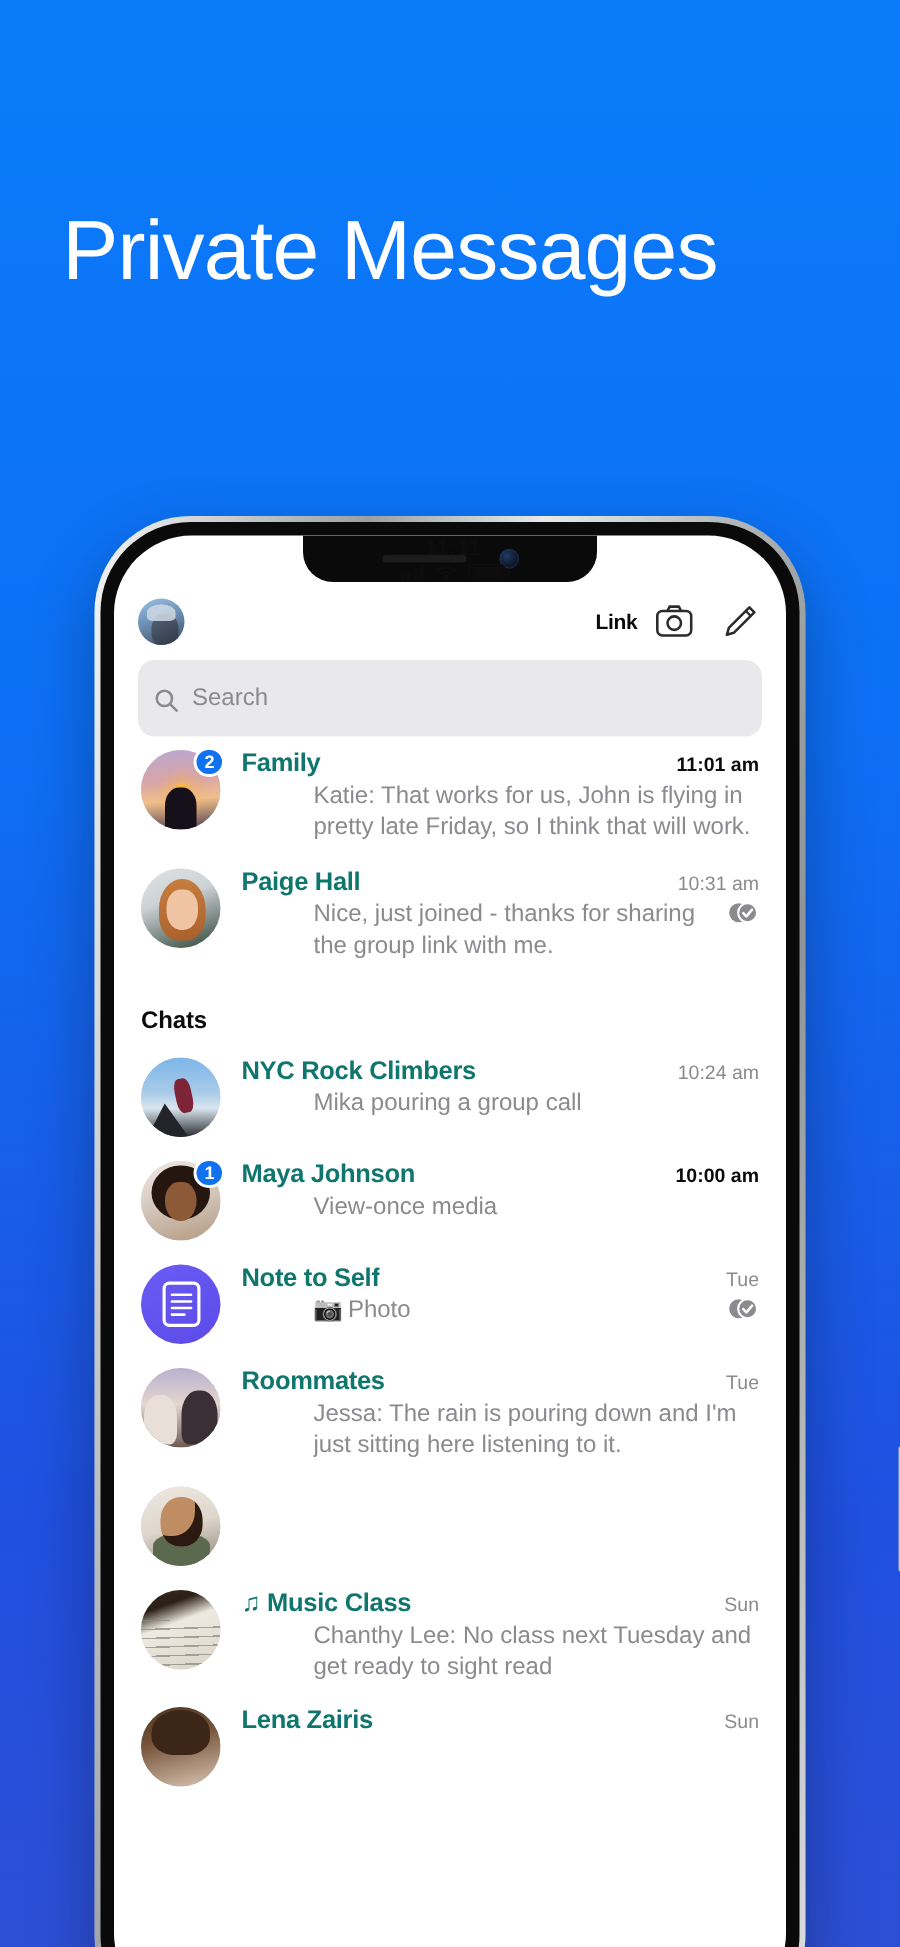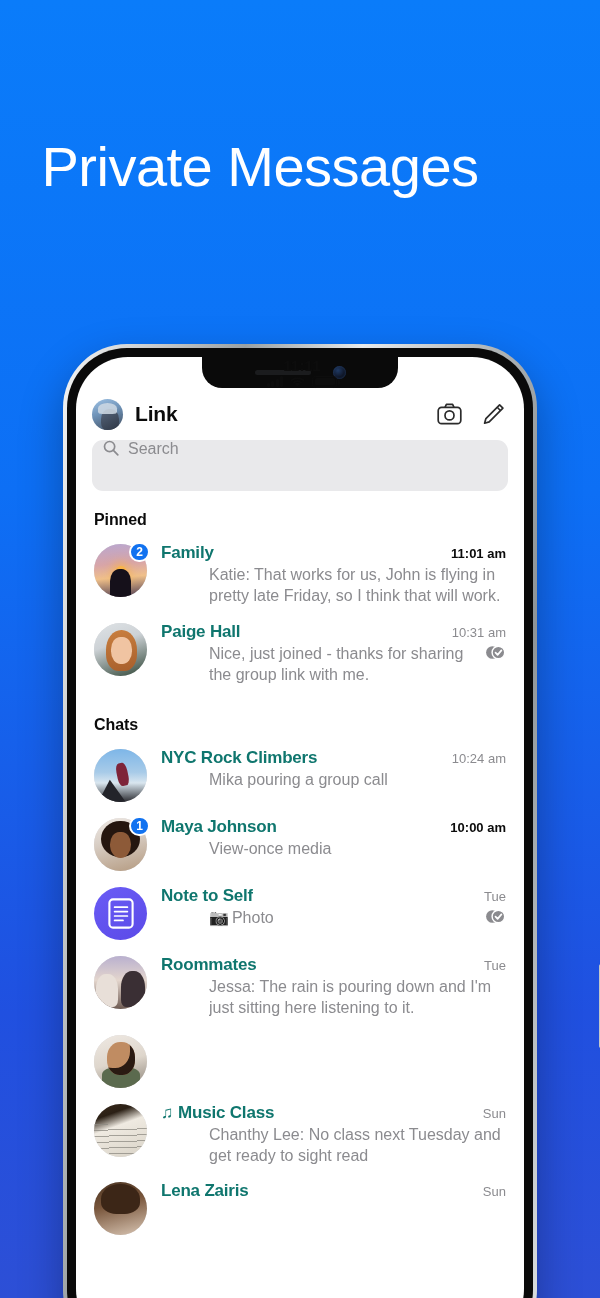--- a/index.html
+++ b/index.html
@@ -104,31 +104,31 @@
     content:""; position:absolute; left:30%; top:34%;
     width:56%; height:70%; border-radius:46% 46% 38% 38%;
     background:linear-gradient(150deg,#57667c,#2d3644);
   }
   .me-avatar::after{
     content:""; position:absolute; left:18%; top:16%;
     width:62%; height:34%; border-radius:50% 50% 24% 24%;
     background:#cfd9e4; opacity:.85;
   }
   .app-title{
-    flex:1; text-align:left;
-    font-size:21px; font-weight:700; color:#0b0b0b; letter-spacing:-.2px;
+    flex:1; text-align:right;
+    font-size:14px; font-weight:700; color:#0b0b0b; letter-spacing:-.2px;
   }
   .hdr-icons{ display:flex; align-items:center; gap:20px; flex:none; }
   .hdr-icons svg{ display:block; }
 
   
   .search-wrap{ padding:0 16px; }
   .search{
     height:51px; border-radius:11px; background:#e9e9eb;
-    display:flex; align-items:flex-start; gap:9px; padding:0 11px;
+    display:flex; align-items:flex-end; gap:9px; padding:16px 11px;
   }
   .search-text{ font-size:16px; color:#8b8b8f; }
 
   
   .section-title{
     font-size:16px; font-weight:700; color:#0b0b0b;
     padding:20px 0 6px 18px; letter-spacing:-.1px;
   }
   .list{ padding-bottom:4px; }
   .row{
@@ -269,21 +269,20 @@
         <div class="search">
           <svg width="16" height="16" viewBox="0 0 16 16">
             <circle cx="6.6" cy="6.6" r="5.1" fill="none" stroke="#8b8b8f" stroke-width="1.7"></circle>
             <path d="M10.4 10.4 L14.8 14.8" stroke="#8b8b8f" stroke-width="1.7" stroke-linecap="round"></path>
           </svg>
           <span class="search-text">Search</span>
         </div>
       </div>
 
       <div id="list-root">
-          <div class="section-title">Pinned</div>
           <div class="list">
             <div class="row">
               <div class="av-wrap">
                 <div class="av">
                   <div class="art a-family"></div>
                 </div>
                 <div class="badge">2</div>
               </div>
               <div class="row-body">
                 <div class="row-top">

